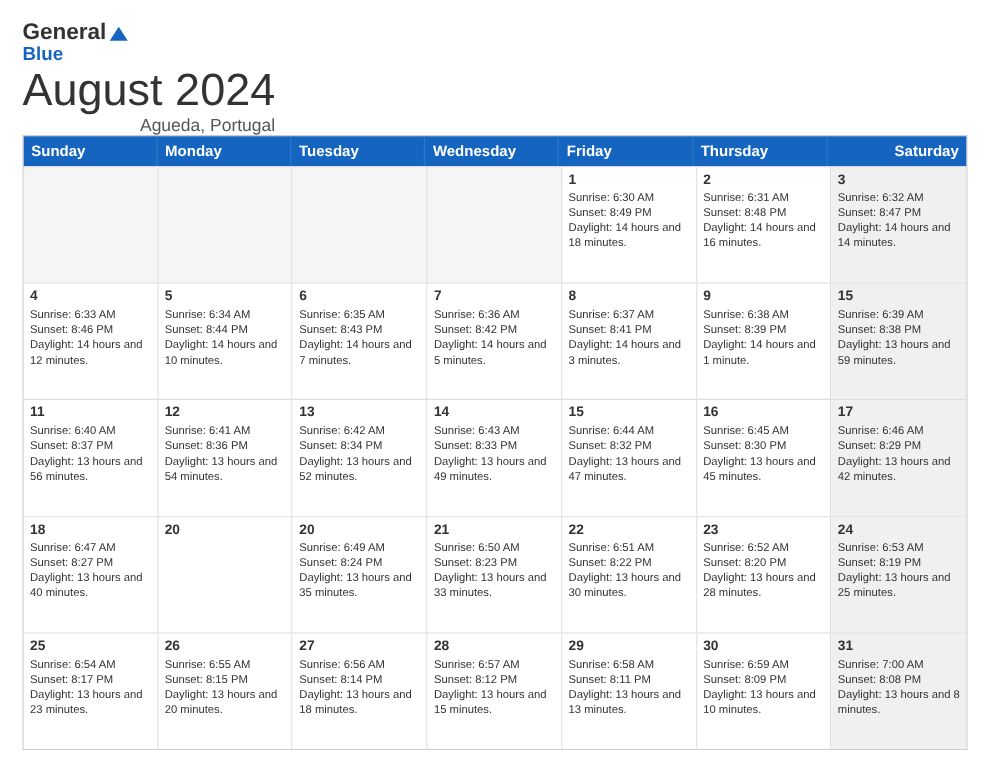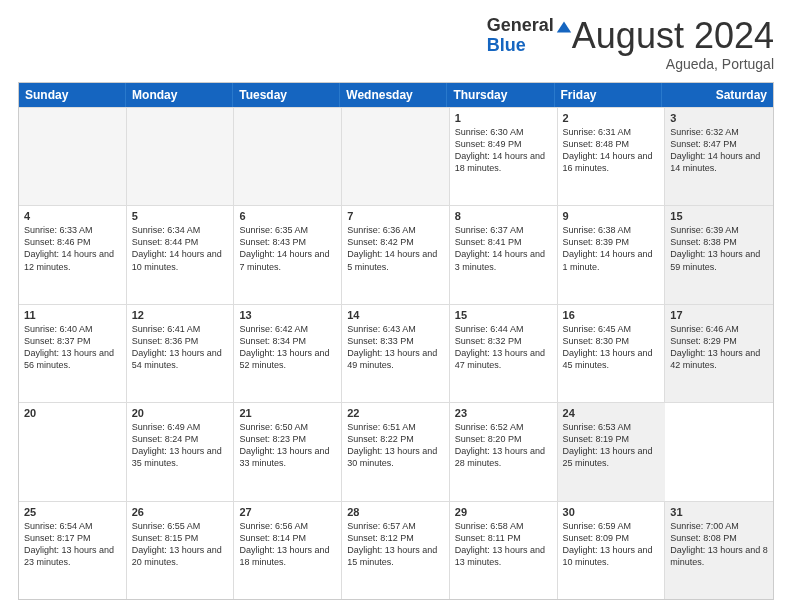--- a/index.html
+++ b/index.html
@@ -14,21 +14,22 @@
       width: 792px;
       height: 612px;
       padding: 16px 18px 12px 18px;
       display: flex;
       flex-direction: column;
     }
     .header {
       display: flex;
       justify-content: flex-end;
       align-items: flex-start;
-      margin-bottom: 10px;
+      margin-bottom: 0;
+      flex-direction: column;
     }
     .logo {
       display: flex;
       flex-direction: column;
       align-items: flex-start;
     }
     .title-block {
       text-align: right;
     }
     .month-year {
@@ -99,36 +100,36 @@
 <body>
 
 <div class="page">
   <div class="header">
     <div class="logo">
     <div style="line-height:1.1;">
       <span style="font-size:18px;font-weight:bold;color:#333;">General</span><svg style="width:16px;height:16px;display:inline-block;vertical-align:middle;margin-left:2px;" viewBox="0 0 20 16">
             <polygon points="10,1 19,15 1,15" fill="#1565c0"></polygon>
           </svg>
     </div>
-    <div style="font-size:18px;font-weight:bold;color:#1565c0;line-height:1.1;">Blue</div>
+    <div style="font-size:15px;font-weight:bold;color:#1565c0;line-height:1.1;">Blue</div>
   </div>
     <div class="title-block">
       <div class="month-year">August 2024</div>
       <div class="location">Agueda, Portugal</div>
     </div>
   </div>
 
   <div class="calendar">
     <div class="cal-header-row">
       <div class="cal-header-cell">Sunday</div>
       <div class="cal-header-cell">Monday</div>
       <div class="cal-header-cell">Tuesday</div>
       <div class="cal-header-cell">Wednesday</div>
+      <div class="cal-header-cell">Friday</div>
       <div class="cal-header-cell">Thursday</div>
-      <div class="cal-header-cell">Friday</div>
       <div class="cal-header-cell">Saturday</div>
     </div>
     <div class="cal-body" id="cal-body">
     <div class="cal-row">
           <div class="cal-cell empty"></div>
           <div class="cal-cell empty"></div>
           <div class="cal-cell empty"></div>
           <div class="cal-cell empty"></div>
           <div class="cal-cell">
             <div class="day-num">1</div>
@@ -249,20 +250,27 @@
           <div class="cal-cell shaded">
             <div class="day-num">17</div>
             <div class="day-info">Sunrise: 6:46 AM
 Sunset: 8:29 PM
 Daylight: 13 hours
 and 42 minutes.</div>
           </div>
         </div>
         <div class="cal-row">
           <div class="cal-cell">
+            <div class="day-num">18</div>
+            <div class="day-info">Sunrise: 6:47 AM
+Sunset: 8:27 PM
+Daylight: 13 hours
+and 40 minutes.</div>
+          </div>
+          <div class="cal-cell">
             <div class="day-num">20</div>
           </div>
           <div class="cal-cell">
             <div class="day-num">20</div>
             <div class="day-info">Sunrise: 6:49 AM
 Sunset: 8:24 PM
 Daylight: 13 hours
 and 35 minutes.</div>
           </div>
           <div class="cal-cell">

